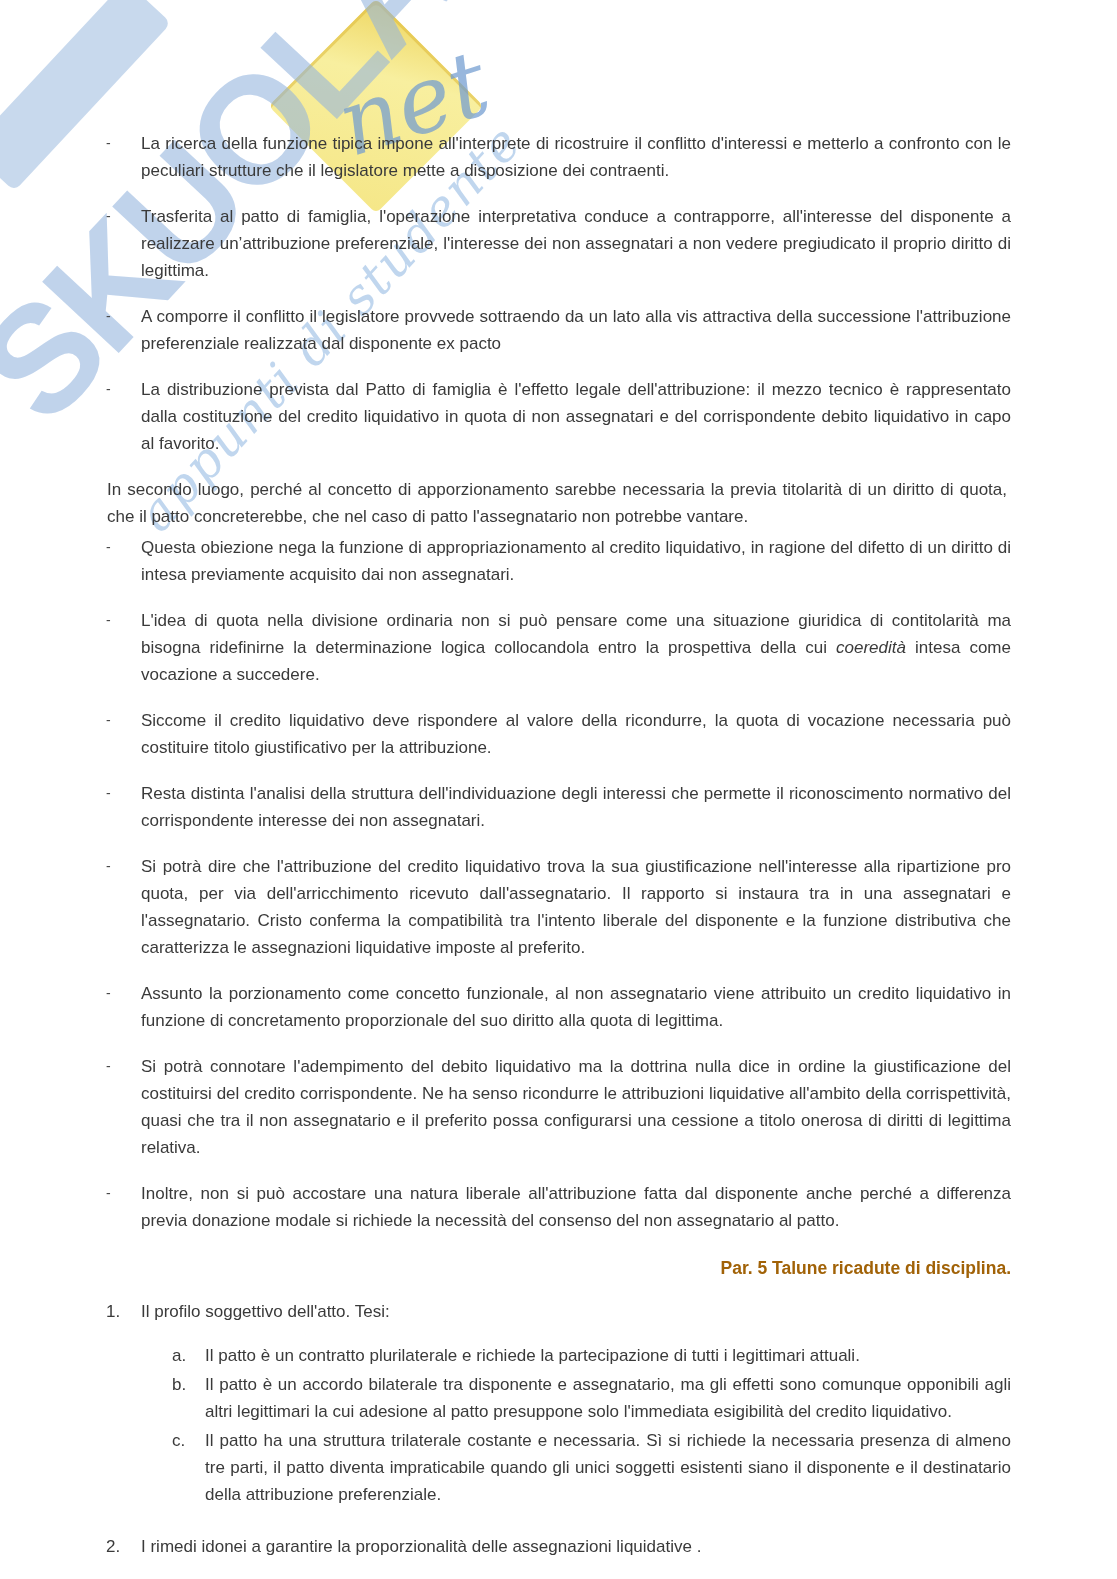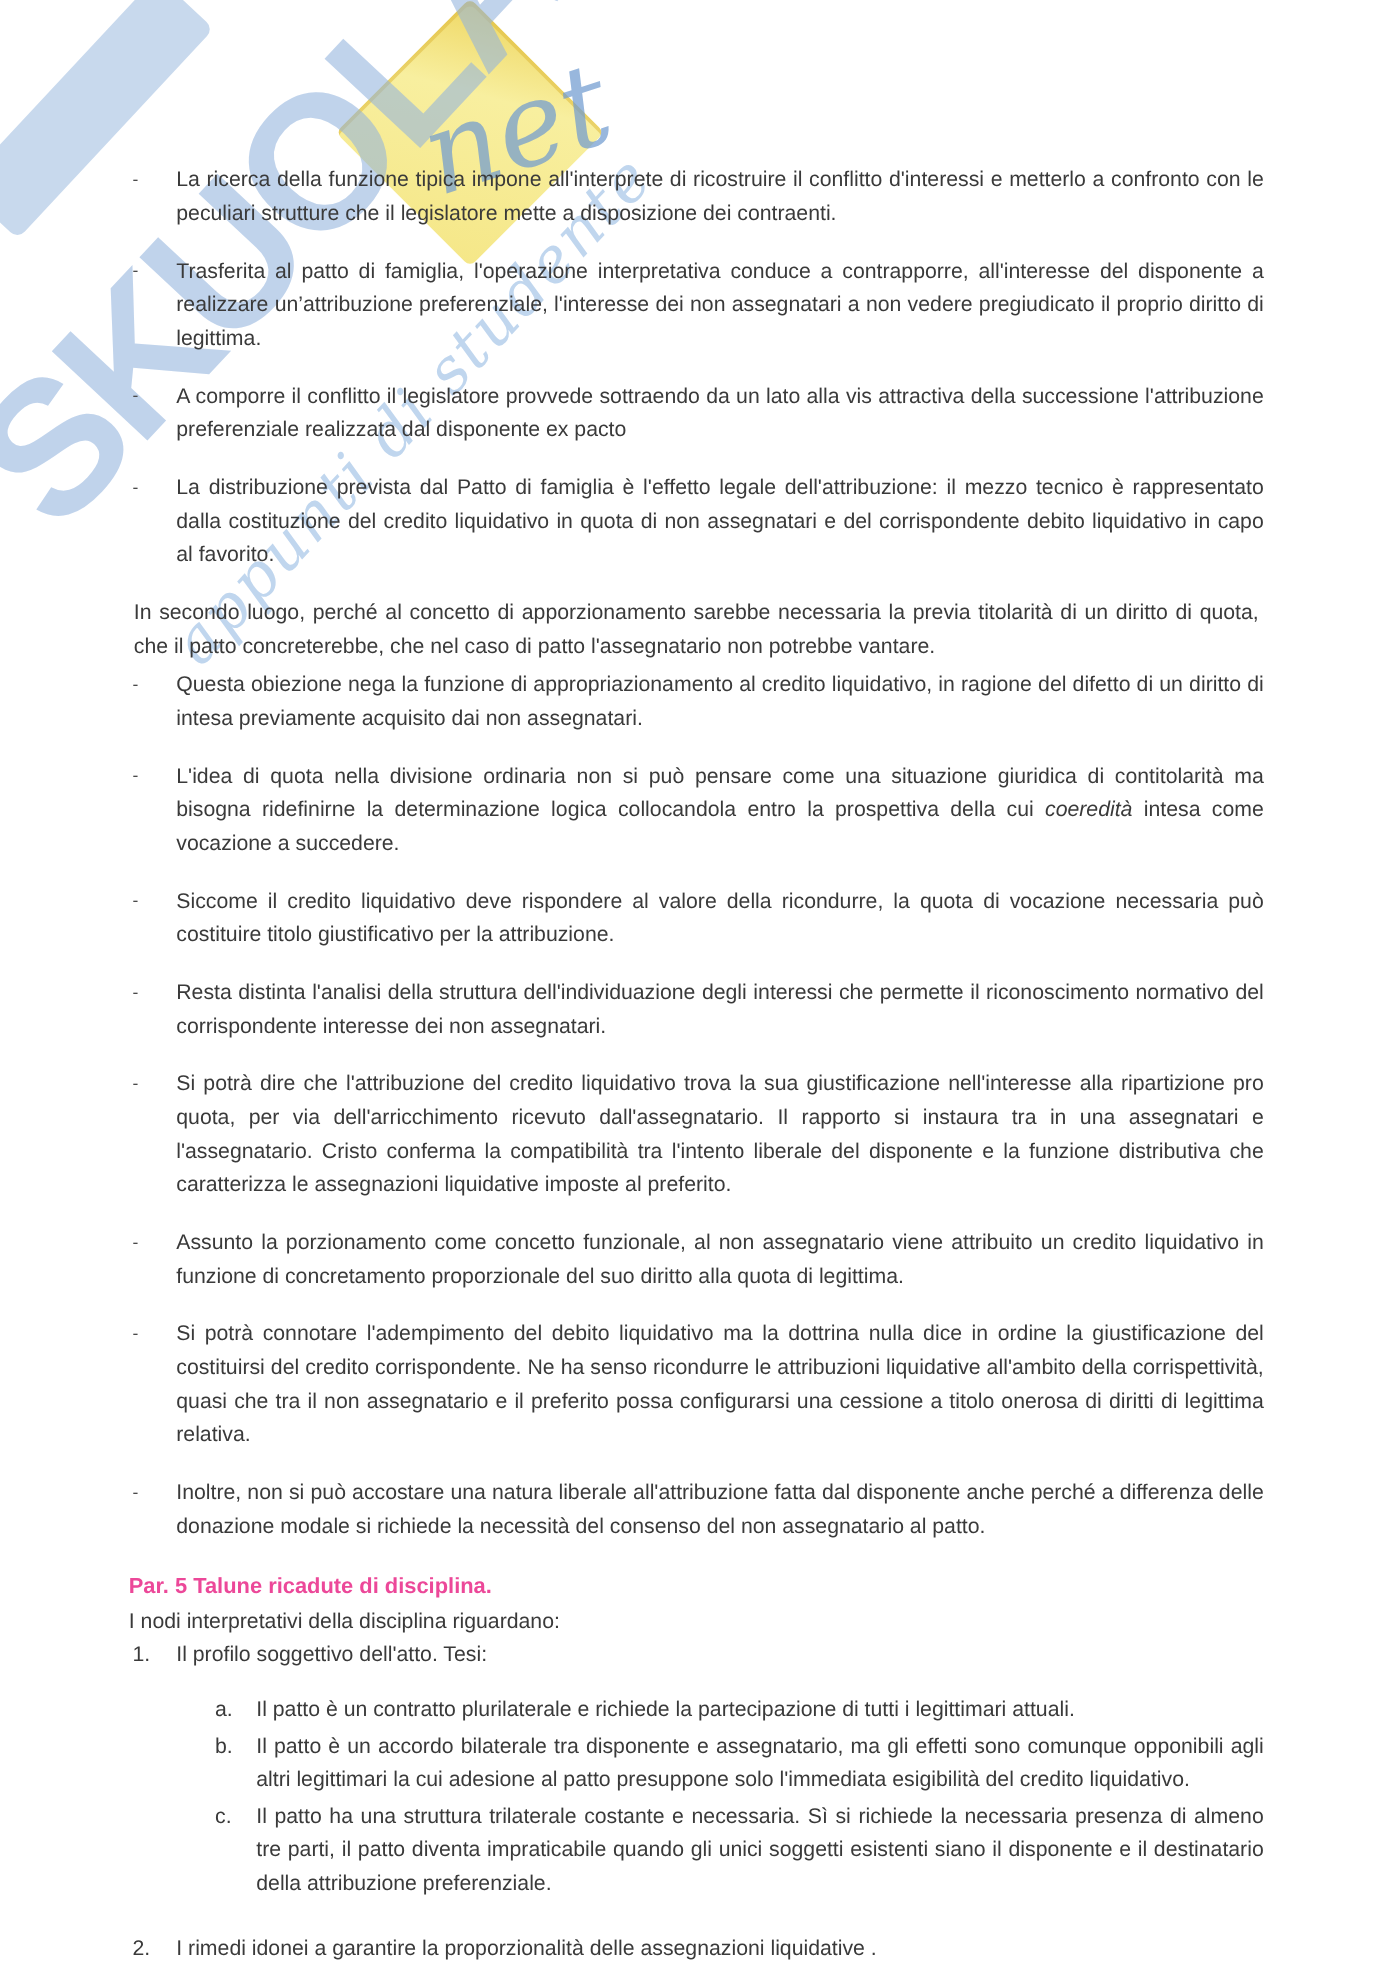--- a/index.html
+++ b/index.html
@@ -99,25 +99,25 @@
     color: #4a4a4a;
     padding-left: 3px;
     text-align: left;
   }
   .brow p { flex: 1; margin: 0; }
   .no-gap { margin-bottom: 0; }
   .plain-para { margin: 4px; }
   .em { font-style: italic; }
 
   .sec-heading {
-    margin: 21px 0 1px 0;
+    margin: 21px 0 16px 0;
     font-size: 17.5px;
     font-weight: bold;
-    color: #ec4899;
-    text-align: left;
+    color: #a16207;
+    text-align: right;
     line-height: 27px;
   }
   .sec-intro { margin: 0; text-align: left; }
 
   .nrow { display: flex; margin: 0; text-align: left; }
   .nrow .num { flex: 0 0 35px; padding-left: 3px; }
   .nrow p { flex: 1; margin: 0; }
   .nrow.item2 { margin-top: 25px; }
 
   .sublist { margin: 17px 0 0 69px; }
@@ -184,25 +184,24 @@
     <div class="brow">
       <span class="marker">-</span>
       <p>Assunto la porzionamento come concetto funzionale, al non assegnatario viene attribuito un credito liquidativo in funzione di concretamento proporzionale del suo diritto alla quota di legittima.</p>
     </div>
     <div class="brow">
       <span class="marker">-</span>
       <p>Si potrà connotare l'adempimento del debito liquidativo ma la dottrina nulla dice in ordine la giustificazione del costituirsi del credito corrispondente. Ne ha senso ricondurre le attribuzioni liquidative all'ambito della corrispettività, quasi che tra il non assegnatario e il preferito possa configurarsi una cessione a titolo onerosa di diritti di legittima relativa.</p>
     </div>
     <div class="brow no-gap">
       <span class="marker">-</span>
-      <p>Inoltre, non si può accostare una natura liberale all'attribuzione fatta dal disponente anche perché a differenza delle donazione modale si richiede la necessità del consenso del non assegnatario al patto.</p>
+      <p>Inoltre, non si può accostare una natura liberale all'attribuzione fatta dal disponente anche perché a differenza previa donazione modale si richiede la necessità del consenso del non assegnatario al patto.</p>
     </div>
 
     <h3 class="sec-heading">Par. 5 Talune ricadute di disciplina.</h3>
-    <p class="sec-intro">I nodi interpretativi della disciplina riguardano:</p>
 
     <div class="nrow">
       <span class="num">1.</span>
       <p>Il profilo soggettivo dell'atto. Tesi:</p>
     </div>
 
     <div class="sublist">
       <div class="srow">
         <span class="letter">a.</span>
         <p>Il patto è un contratto plurilaterale e richiede la partecipazione di tutti i legittimari attuali.</p>

